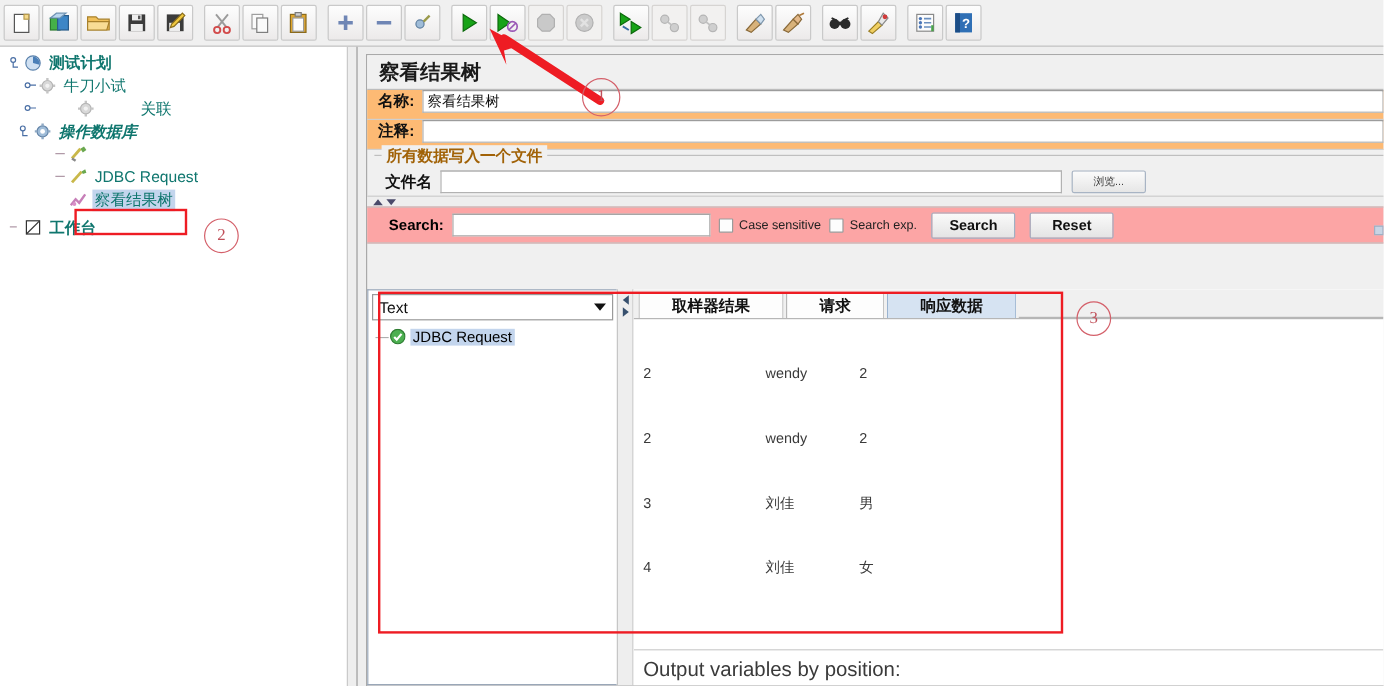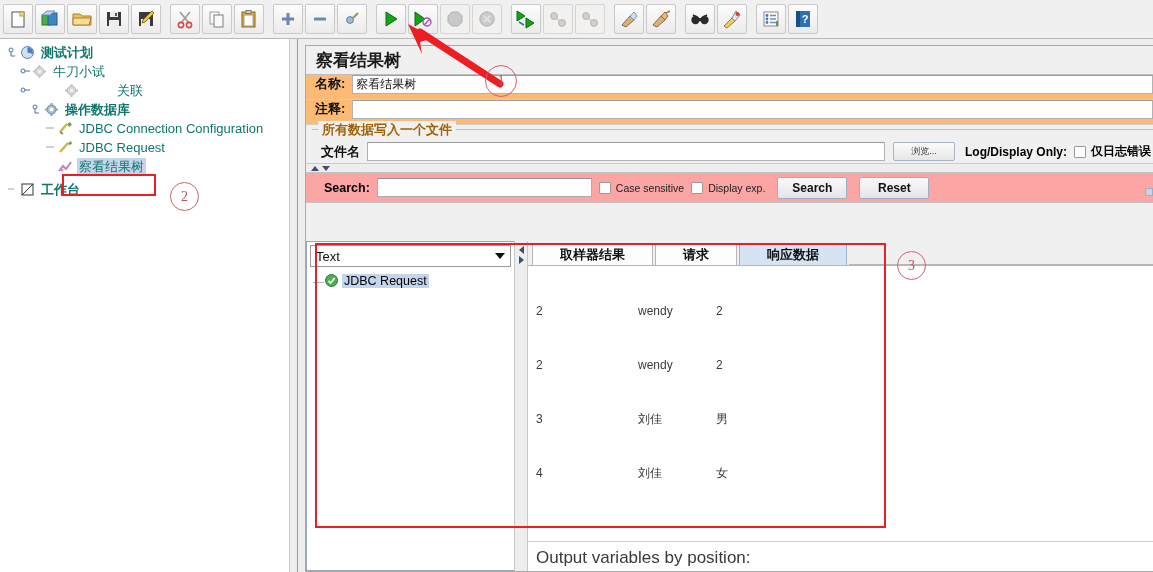--- a/index.html
+++ b/index.html
@@ -397,21 +397,21 @@
             <circle cx="7.5" cy="7.5" r="4.4" fill="#d8d8d8" stroke="#b4b4b4"></circle>
             <circle cx="7.5" cy="7.5" r="1.8" fill="#f2f2f2"></circle>
             <g stroke="#c4c4c4" stroke-width="2">
               <path d="M7.5 1 v2 M7.5 12 v2 M1 7.5 h2 M12 7.5 h2"></path>
             </g>
           </svg>
       </span>
       <span class="tlabel dim">关联</span>
     </div>
 
-    <div class="trow" style="padding-left:30px;">
+    <div class="trow" style="padding-left:14px;font-style:italic;">
       <span class="knob">
         <svg width="11" height="11" viewBox="0 0 11 11">
             <circle cx="3" cy="3" r="2" fill="none" stroke="#4a6fa5"></circle>
             <path d="M3 5 v4 h4" stroke="#4a6fa5" fill="none"></path>
           </svg>
       </span>
       <span class="ticon">
         <svg width="15" height="15" viewBox="0 0 15 15">
             <circle cx="7.5" cy="7.5" r="4.6" fill="#9fbcd8" stroke="#6384a8"></circle>
             <circle cx="7.5" cy="7.5" r="2" fill="#ffffff"></circle>
@@ -429,21 +429,20 @@
             <path d="M0 5 h8" stroke="#b19aa8" fill="none"></path>
           </svg>
       </span>
       <span class="ticon">
         <svg width="15" height="15" viewBox="0 0 15 15">
             <path d="M2 11 L9 3" stroke="#c9b84a" stroke-width="2.4"></path>
             <path d="M9 3 L12 1 L14 4 L11 6 Z" fill="#6aa84f"></path>
             <path d="M2 11 L5 13" stroke="#8a8a8a" stroke-width="2"></path>
           </svg>
       </span>
-      <span class="tlabel">JDBC Connection Configuration</span>
     </div>
 
     <div class="trow" style="padding-left:44px;">
       <span class="knob">
         <svg width="11" height="11" viewBox="0 0 11 11">
             <path d="M0 5 h8" stroke="#b19aa8" fill="none"></path>
           </svg>
       </span>
       <span class="ticon">
         <svg width="15" height="15" viewBox="0 0 15 15">
@@ -497,43 +496,38 @@
         <span class="flabel">注释:</span>
         <span class="finput"></span>
       </div>
 
       <div class="groupbox">
         <span class="group-title">所有数据写入一个文件</span>
         <div class="filerow">
           <span class="flabel">文件名</span>
           <span class="finput" style="flex:1;max-width:518px;"></span>
           <span class="browsebtn">浏览...</span>
-          <span class="logdisp">
-            <span>Log/Display Only:</span>
-            <span class="cb"></span>
-            <span>仅日志错误</span>
-          </span>
         </div>
       </div>
 
       <div class="splitbar">
         <span class="tri up"></span>
         <span class="tri down"></span>
       </div>
 
       <div class="searchbar">
         <span class="slab">Search:</span>
         <span class="sinput" placeholder=""></span>
         <span class="chklbl">
           <span class="cb"></span>
           <span>Case sensitive</span>
         </span>
         <span class="chklbl">
           <span class="cb"></span>
-          <span>Display exp.</span>
+          <span>Search exp.</span>
         </span>
         <span class="sbtn">Search</span>
         <span class="sbtn">Reset</span>
       </div>
 
       <div class="resultarea">
 
         <div class="resleft">
           <div class="combo">
             <span>Text</span>

